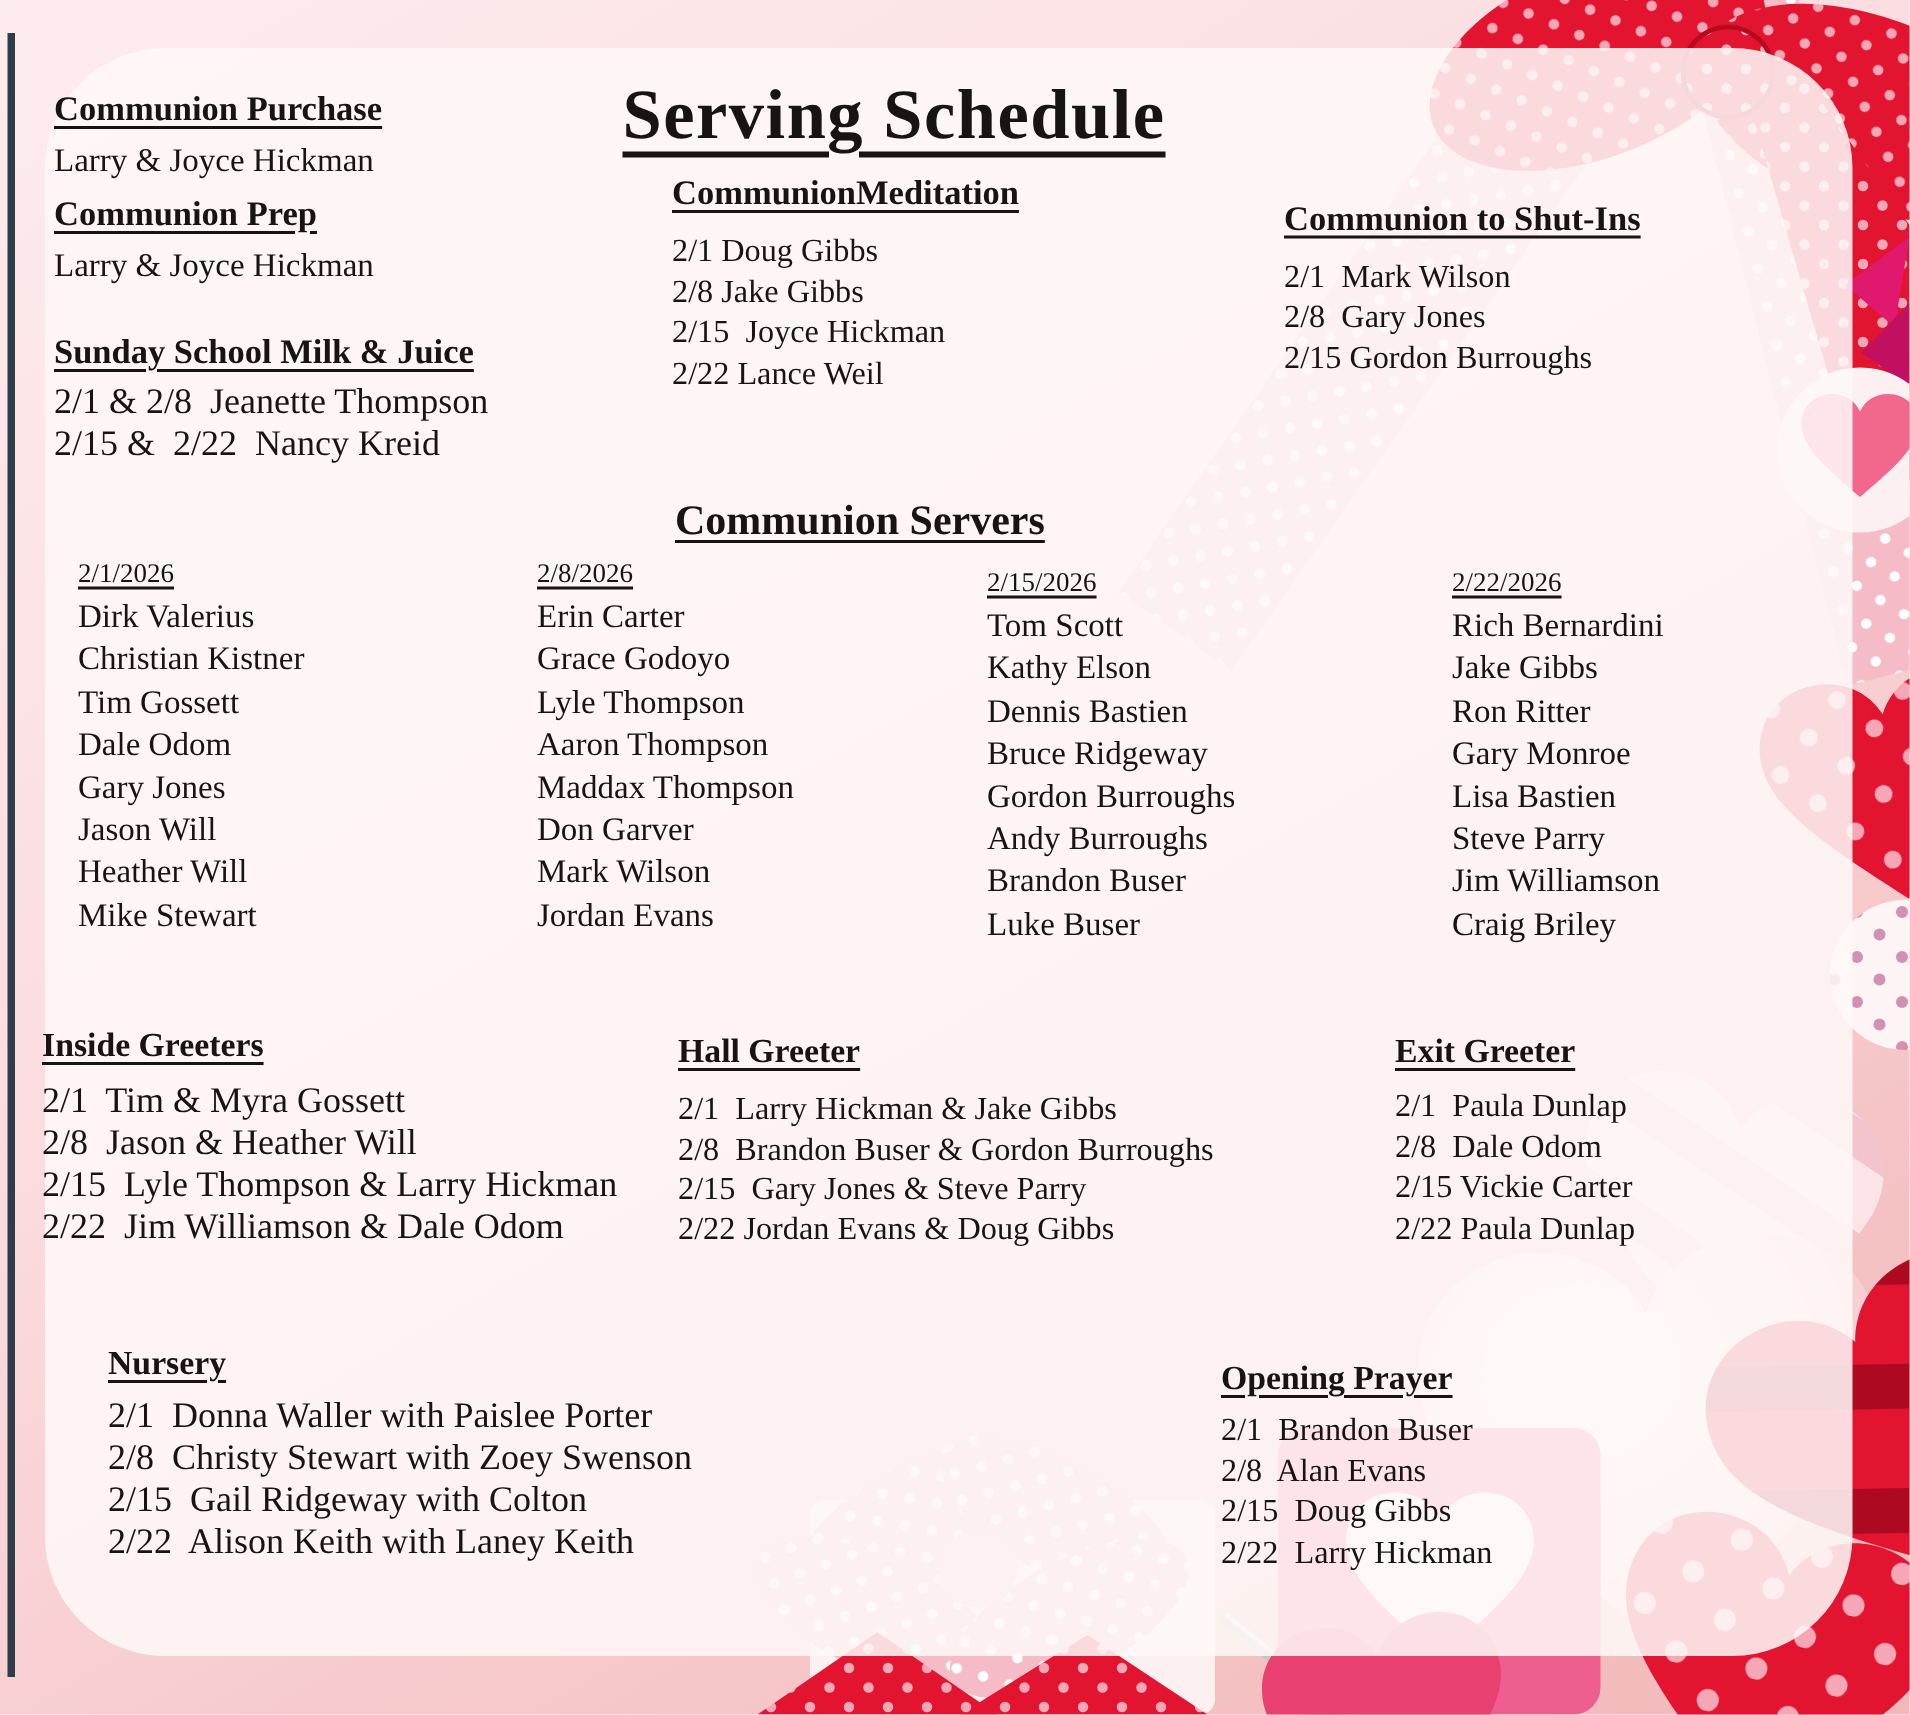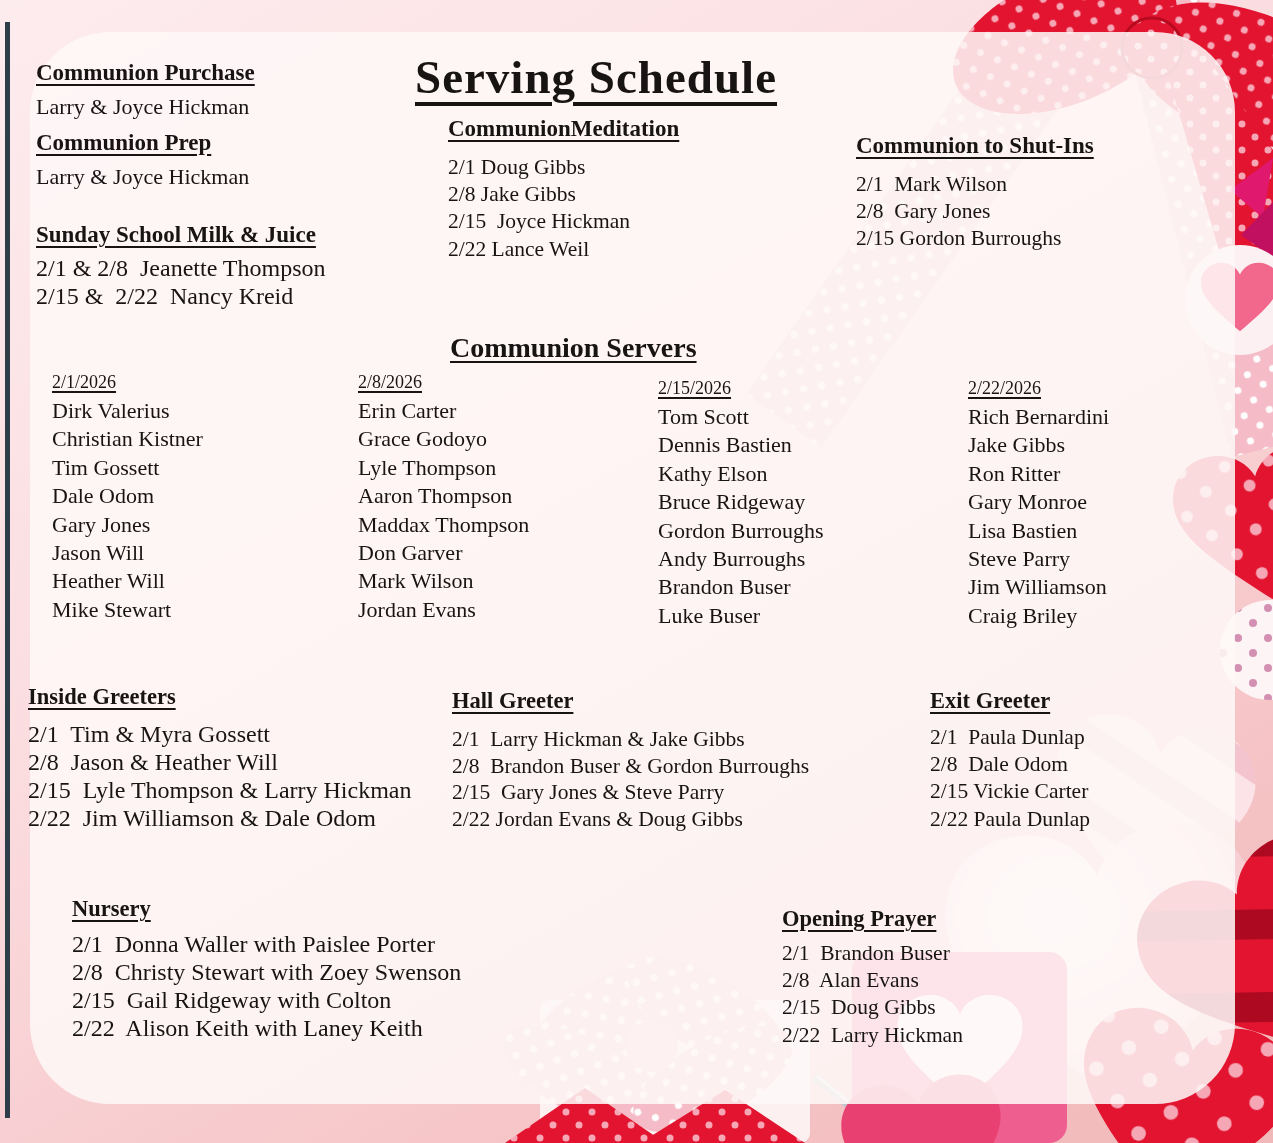--- a/index.html
+++ b/index.html
@@ -176,22 +176,22 @@
   <div class="line">Aaron Thompson</div>
   <div class="line">Maddax Thompson</div>
   <div class="line">Don Garver</div>
   <div class="line">Mark Wilson</div>
   <div class="line">Jordan Evans</div>
 </div>
 
 <div class="blk names" style="left:658px;top:378px;width:240px">
   <div class="dt">2/15/2026</div>
   <div class="line">Tom Scott</div>
+  <div class="line">Kathy Elson</div>
   <div class="line">Dennis Bastien</div>
-  <div class="line">Kathy Elson</div>
   <div class="line">Bruce Ridgeway</div>
   <div class="line">Gordon Burroughs</div>
   <div class="line">Andy Burroughs</div>
   <div class="line">Brandon Buser</div>
   <div class="line">Luke Buser</div>
 </div>
 
 <div class="blk names" style="left:968px;top:378px;width:245px">
   <div class="dt">2/22/2026</div>
   <div class="line">Rich Bernardini</div>
@@ -229,19 +229,19 @@
 </div>
 
 <div class="blk rows28" style="left:72px;top:896px;width:440px">
   <div class="h" style="font-size:22.5px;margin-bottom:8px">Nursery</div>
   <div class="line">2/1  Donna Waller with Paislee Porter</div>
   <div class="line">2/8  Christy Stewart with Zoey Swenson</div>
   <div class="line">2/15  Gail Ridgeway with Colton</div>
   <div class="line">2/22  Alison Keith with Laney Keith</div>
 </div>
 
-<div class="blk rows27" style="left:782px;top:906px;width:232px">
+<div class="blk rows27" style="left:814px;top:906px;width:232px">
   <div class="h" style="font-size:22.5px;margin-bottom:8px">Opening Prayer</div>
   <div class="line">2/1  Brandon Buser</div>
   <div class="line">2/8  Alan Evans</div>
   <div class="line">2/15  Doug Gibbs</div>
   <div class="line">2/22  Larry Hickman</div>
 </div>
 
 </body></html>

